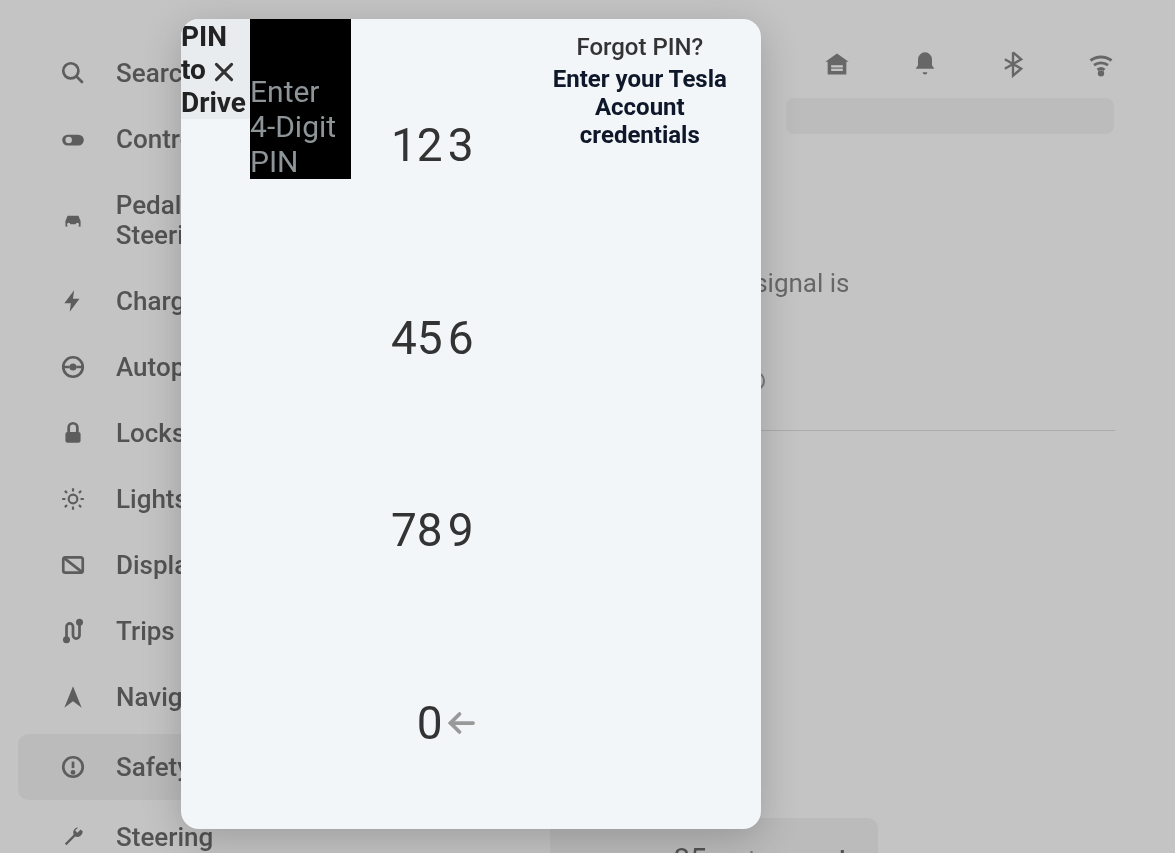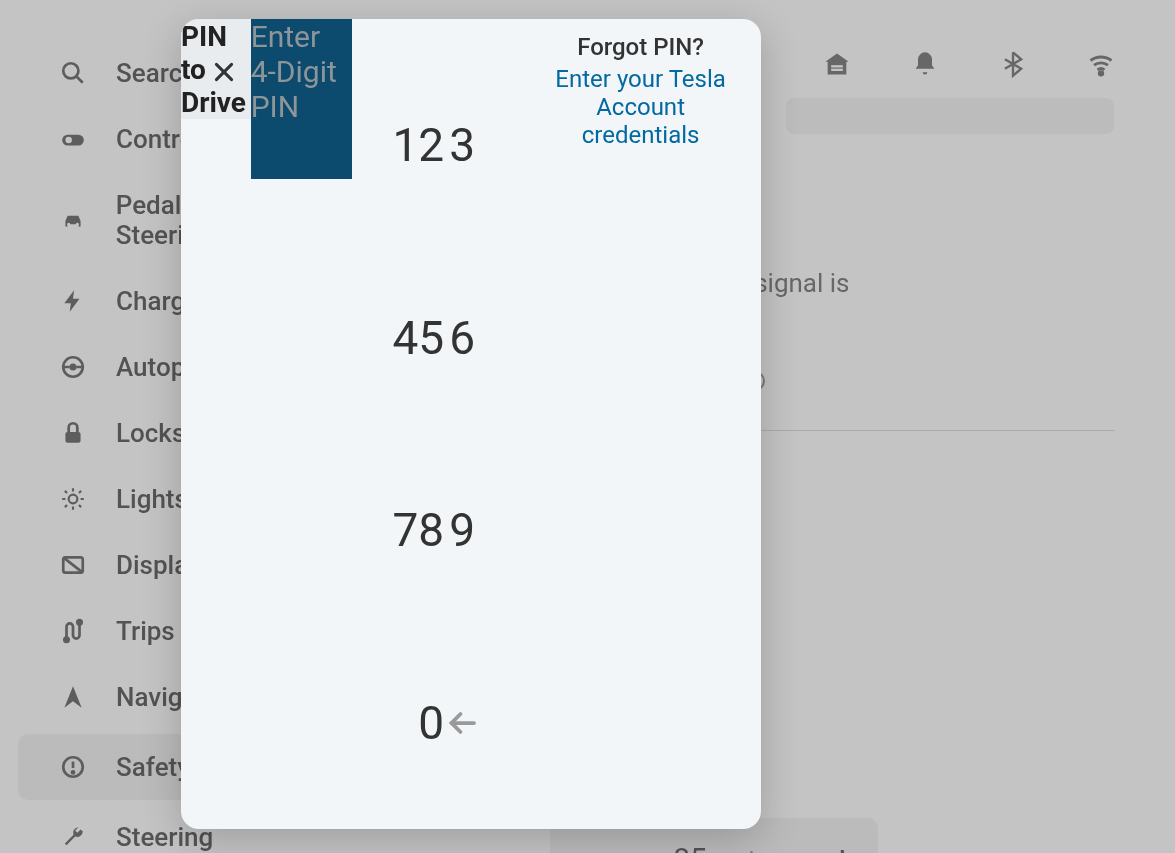--- a/index.html
+++ b/index.html
@@ -33,31 +33,31 @@
   
   .dim { position: absolute; inset: 0; background: rgba(128,128,128,0.42); }
 
   
   .modal { position: absolute; left: 181px; top: 19px; width: 580px; height: 810px; background: #f2f6f8; border-radius: 18px; overflow: hidden; display: flex; flex-direction: row; box-shadow: 0 10px 40px rgba(0,0,0,0.2); }
   .modal-header { background: #e8ecee; height: 100px; display: flex; align-items: center; justify-content: center; position: relative; }
   .modal-title { font-size: 28px; font-weight: 700; color: #222; }
   .close-btn { position: absolute; left: 26px; top: 36px; width: 34px; height: 34px; display:flex; align-items:center; justify-content:center; color:#333; }
   .close-btn svg { width: 26px; height: 26px; }
 
-  .pin-prompt-area { height: 160px; background: #0c4a6e; display:flex; align-items:flex-start; justify-content:center; }
+  .pin-prompt-area { height: 160px; background: #000000; display:flex; align-items:flex-end; justify-content:center; }
   .pin-prompt { font-size: 30px; color: #8e9599; font-weight: 400; }
 
   .keypad { flex: 1; display: grid; grid-template-columns: repeat(3, 1fr); grid-template-rows: repeat(4, 1fr); padding: 30px 40px 10px 40px; }
   .key { display:flex; align-items:center; justify-content:center; font-size: 46px; font-weight: 400; color: #333; }
   .key.backspace svg { width: 36px; height: 36px; color: #999; }
   .key.empty { }
 
   .forgot { padding: 14px 30px 28px 30px; text-align: center; }
   .forgot-q { font-size: 24px; color: #333; font-weight: 500; margin-bottom: 4px; }
-  .forgot-link { font-size: 24px; color: #0369a1; font-weight: 400; }
+  .forgot-link { font-size: 24px; color: #0f172a; font-weight: 700; }
 </style>
 </head>
 <body>
 
 <div class="screen">
 
   <div class="sidebar">
     <div class="side-item">
       <span class="side-icon">
           <svg viewBox="0 0 24 24" fill="none" stroke="currentColor" stroke-width="2.5">

